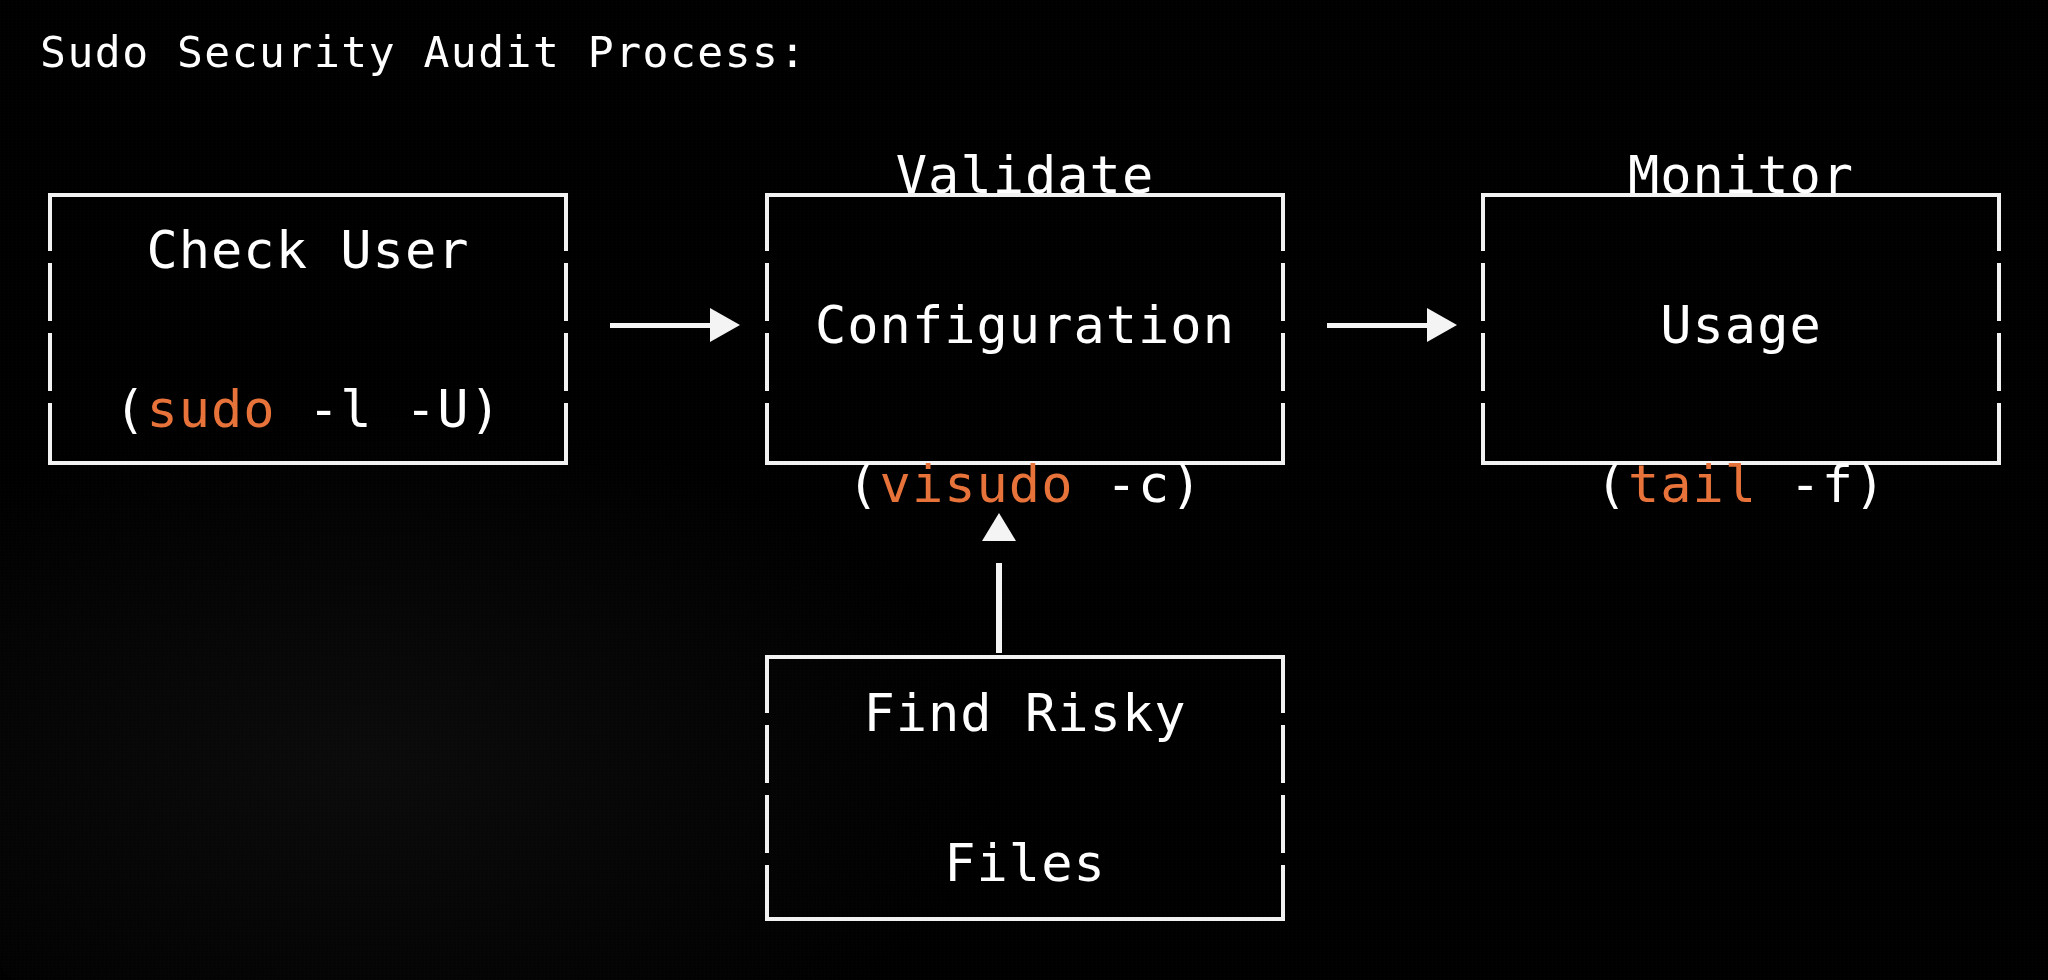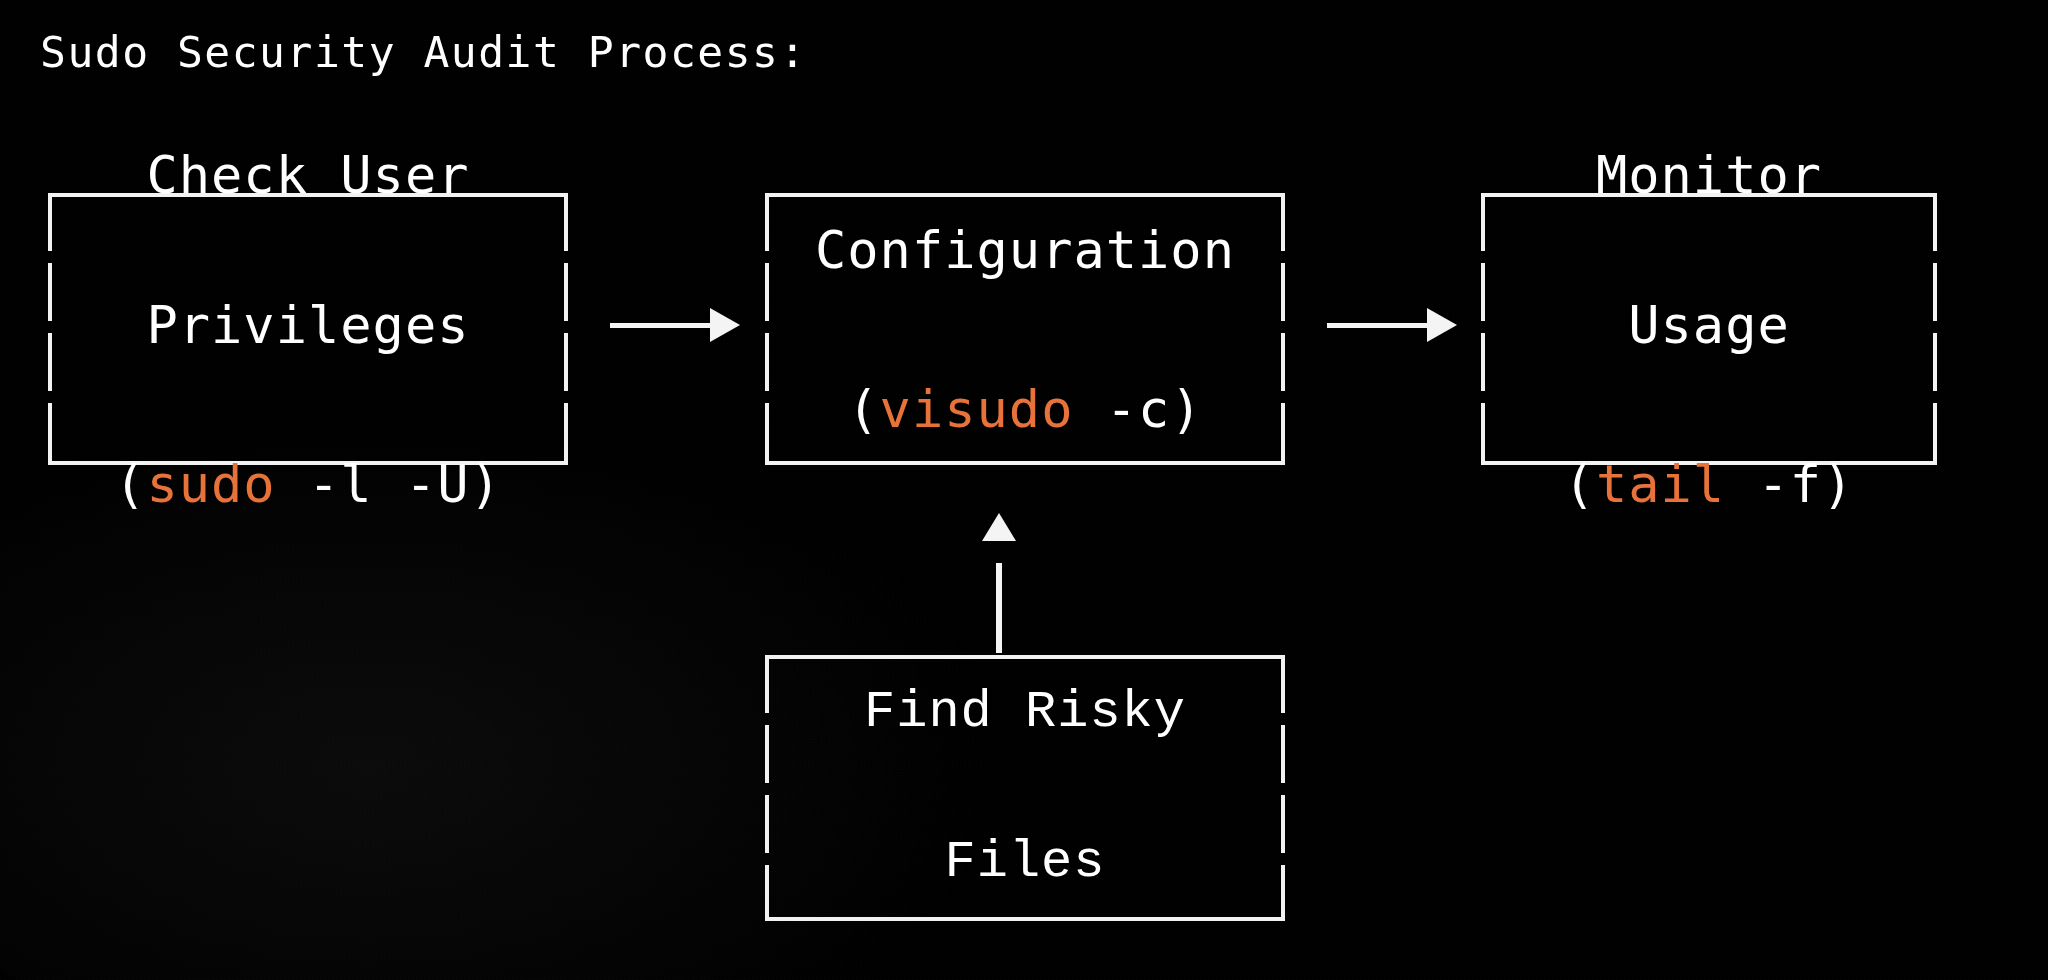--- a/index.html
+++ b/index.html
@@ -146,65 +146,65 @@
 
   <div class="title">Sudo Security Audit Process:</div>
 
   <div class="box" style="left:48px; top:193px; width:520px; height:272px;">
     <div class="edge-top"></div>
     <div class="edge-bottom"></div>
     <div class="edge-left"></div>
     <div class="edge-right"></div>
     <div class="box-lines">
       <span class="ln">Check User</span>
-      <span class="ln">Privileges</span>
       <span class="ln cmd"><span>(</span><span class="cmdname">sudo</span><span> -l -U</span><span>)</span></span>
     </div>
   </div>
 
   <div class="arrow-h" style="left:610px; top:310px; width:130px;">
     <div class="shaft"></div>
     <div class="head"></div>
   </div>
 
   <div class="box" style="left:765px; top:193px; width:520px; height:272px;">
     <div class="edge-top"></div>
     <div class="edge-bottom"></div>
     <div class="edge-left"></div>
     <div class="edge-right"></div>
     <div class="box-lines">
+      <span class="ln">Validate</span>
       <span class="ln">Configuration</span>
       <span class="ln cmd"><span>(</span><span class="cmdname">visudo</span><span> -c</span><span>)</span></span>
     </div>
   </div>
 
   <div class="arrow-h" style="left:1327px; top:310px; width:130px;">
     <div class="shaft"></div>
     <div class="head"></div>
   </div>
 
-  <div class="box" style="left:1481px; top:193px; width:456px; height:272px;">
+  <div class="box" style="left:1481px; top:193px; width:520px; height:272px;">
     <div class="edge-top"></div>
     <div class="edge-bottom"></div>
     <div class="edge-left"></div>
     <div class="edge-right"></div>
     <div class="box-lines">
       <span class="ln">Monitor</span>
       <span class="ln">Usage</span>
       <span class="ln cmd"><span>(</span><span class="cmdname">tail</span><span> -f</span><span>)</span></span>
     </div>
   </div>
 
   <div class="arrow-up" style="left:981px; top:513px; width:36px; height:140px;">
     <div class="head"></div>
     <div class="gap"></div>
     <div class="shaft"></div>
   </div>
 
-  <div class="box" style="left:765px; top:655px; width:520px; height:266px;font-family:Liberation Mono, monospace;">
+  <div class="box" style="left:765px; top:655px; width:520px; height:266px;">
     <div class="edge-top"></div>
     <div class="edge-bottom"></div>
     <div class="edge-left"></div>
     <div class="edge-right"></div>
     <div class="box-lines">
       <span class="ln">Find Risky</span>
       <span class="ln">Files</span>
     </div>
   </div>
 

